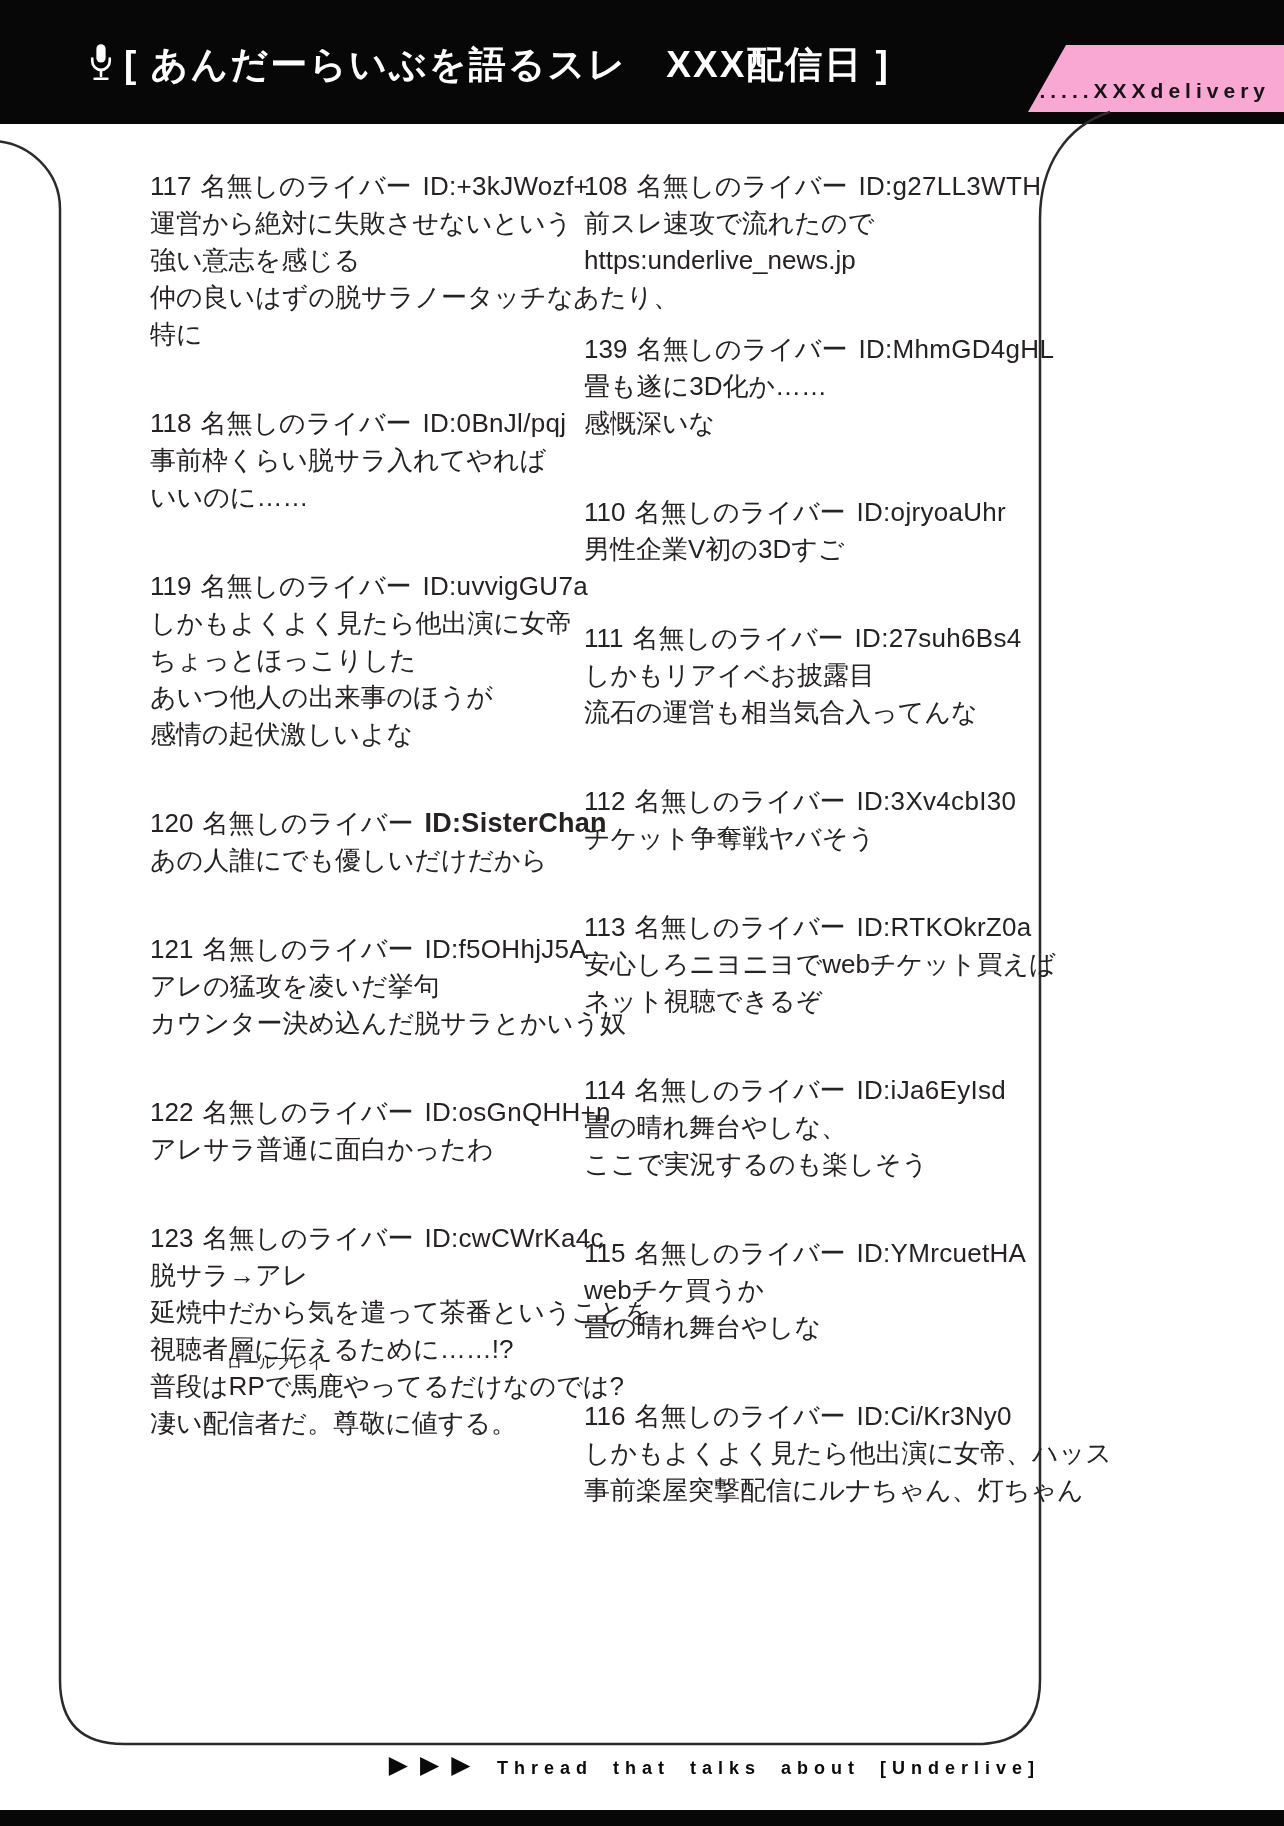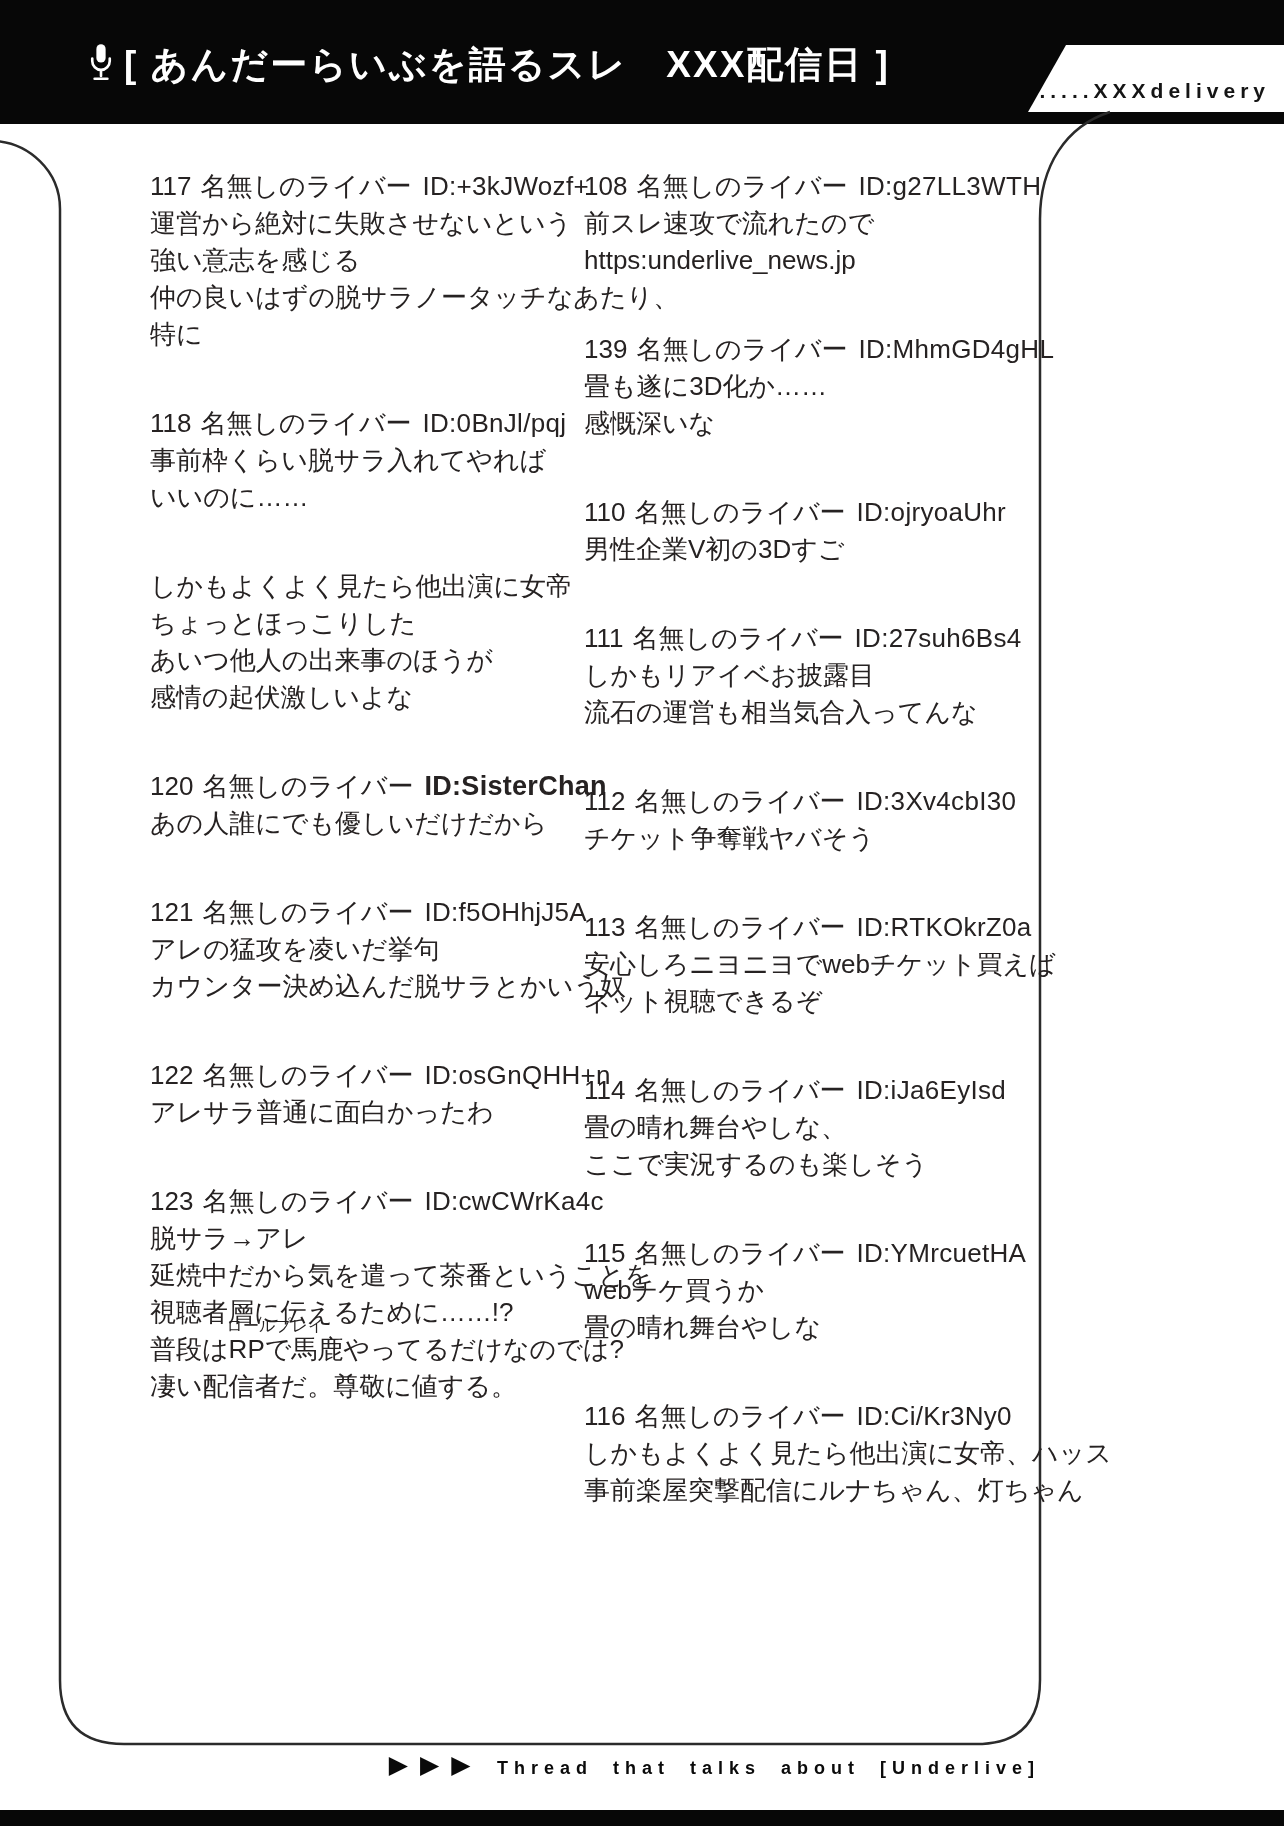--- a/index.html
+++ b/index.html
@@ -4,21 +4,21 @@
 <style>
   html,body{margin:0;padding:0;background:#ffffff;}
   .page{position:relative;width:1284px;height:1826px;background:#ffffff;overflow:hidden;
         font-family:"Liberation Sans","DejaVu Sans",sans-serif;color:#262222;}
 
   
   .topbar{position:absolute;left:0;top:0;width:100%;height:124px;background:#070707;}
   .mic{position:absolute;left:86px;top:36px;}
   .topbar-title{position:absolute;left:124px;top:40px;color:#ffffff;font-size:37px;font-weight:bold;
                 letter-spacing:2px;white-space:nowrap;}
-  .delivery-cut{position:absolute;right:0;top:45px;width:256px;height:67px;background:#ffffff;
+  .delivery-cut{position:absolute;right:0;top:45px;width:256px;height:67px;background:#f9a8d4;
                 clip-path:polygon(38px 0,100% 0,100% 100%,0 100%);}
   .delivery-text{position:absolute;right:14px;bottom:9px;color:#151515;font-size:21px;font-weight:bold;
                  letter-spacing:5px;white-space:nowrap;}
 
   
   .frame{position:absolute;left:0;top:0;pointer-events:none;}
 
   
   .col{position:absolute;top:168px;width:445px;}
   .col-left{left:150px;}
@@ -70,20 +70,21 @@
           <div class="post-line">強い意志を感じる</div>
           <div class="post-line">仲の良いはずの脱サラノータッチなあたり、</div>
           <div class="post-line">特に</div>
         </article>
         <article class="post">
           <div class="post-header"><span class="post-number">118</span><span class="post-name">名無しのライバー</span><span class="post-id">ID:0BnJl/pqj</span></div>
           <div class="post-line">事前枠くらい脱サラ入れてやれば</div>
           <div class="post-line">いいのに……</div>
         </article>
         <article class="post">
+          <div class="post-header"><span class="post-number">119</span><span class="post-name">名無しのライバー</span><span class="post-id">ID:uvvigGU7a</span></div>
           <div class="post-line">しかもよくよく見たら他出演に女帝</div>
           <div class="post-line">ちょっとほっこりした</div>
           <div class="post-line">あいつ他人の出来事のほうが</div>
           <div class="post-line">感情の起伏激しいよな</div>
         </article>
         <article class="post">
           <div class="post-header"><span class="post-number">120</span><span class="post-name">名無しのライバー</span><span class="post-id id-bold">ID:SisterChan</span></div>
           <div class="post-line">あの人誰にでも優しいだけだから</div>
         </article>
         <article class="post">

